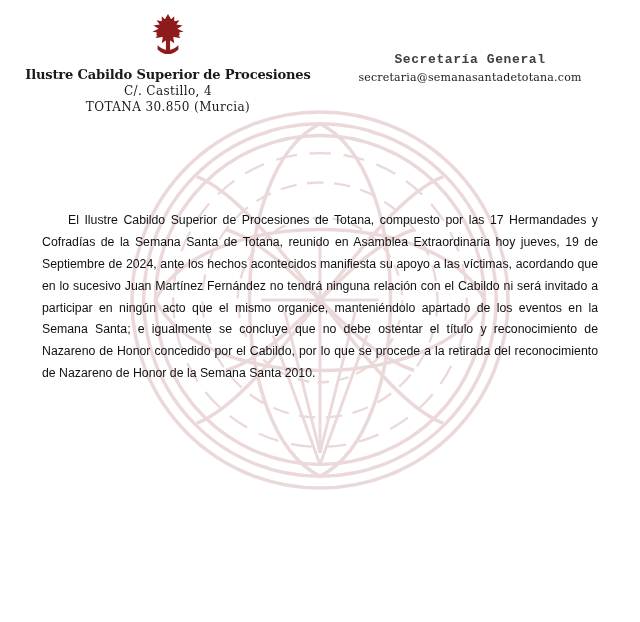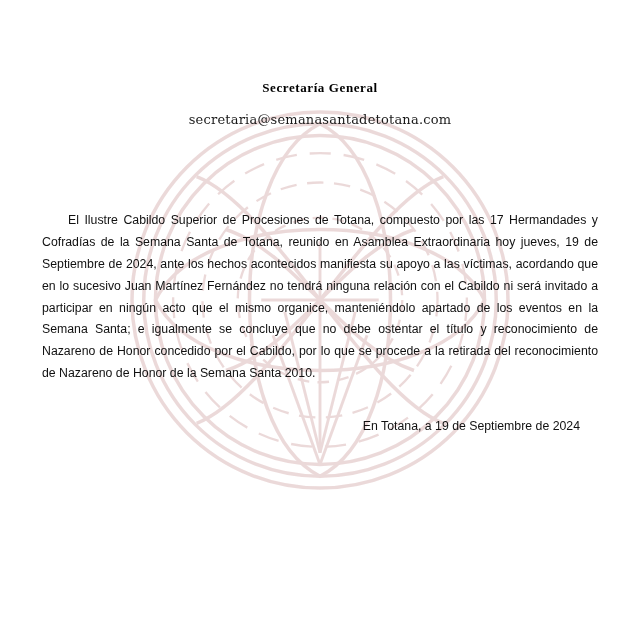--- a/index.html
+++ b/index.html
@@ -71,32 +71,31 @@
     color: #1a1a1a;
     margin-top: 2px;
     letter-spacing: 0.4px;
   }
   .header-right {
     flex: 1;
     text-align: center;
     padding-top: 44px;
   }
   .sec-title {
-    font-family: Liberation Serif, serif;
+    font-family: Liberation Mono, monospace;
     font-weight: bold;
     font-size: 13px;
-    color: #000000;
+    color: #404040;
     letter-spacing: 0.6px;
-    margin-top: 28px;
   }
   .sec-line {
     font-family: "DejaVu Serif", serif;
-    font-size: 13px;
+    font-size: 11px;
     color: #1a1a1a;
-    margin-top: 16px;
+    margin-top: 4px;
     letter-spacing: 0.2px;
   }
 
   
   .body-block {
     position: relative;
     z-index: 2;
     margin: 92px 42px 12px 42px;
   }
   .paragraph {
@@ -144,24 +143,38 @@
       </g>
       <g stroke="#8a1b1b" stroke-width="2" fill="none">
         <circle cx="200" cy="200" r="70" stroke-dasharray="10 7"></circle>
         <circle cx="200" cy="200" r="100" stroke-dasharray="14 9"></circle>
         <circle cx="200" cy="200" r="125" stroke-dasharray="18 11"></circle>
       </g>
     </svg>
   </div>
 
   <div class="header">
+    <div class="header-left">
+      <div class="crest">
+        <svg viewBox="0 0 100 100" xmlns="http://www.w3.org/2000/svg">
+          <g fill="#8e1b1b">
+            <path d="M50 4 L56 14 L62 8 L62 18 L72 16 L66 24 L78 26 L68 32 L80 38 L66 40 L74 50 L60 48 L62 60 L50 52 L38 60 L40 48 L26 50 L34 40 L20 38 L32 32 L22 26 L34 24 L28 16 L38 18 L38 8 L44 14 Z"></path>
+            <rect x="46" y="24" width="8" height="54" rx="2"></rect>
+            <rect x="28" y="38" width="44" height="8" rx="2"></rect>
+            <path d="M30 64 C42 76, 58 76, 70 64 L70 72 C58 84, 42 84, 30 72 Z"></path>
+          </g>
+        </svg>
+      </div>
+      <div class="org-name">Ilustre Cabildo Superior de Procesiones</div>
+      <div class="org-line">C/. Castillo, 4</div>
+      <div class="org-line">TOTANA 30.850 (Murcia)</div>
+    </div>
     <div class="header-right">
       <div class="sec-title">Secretaría General</div>
       <div class="sec-line">secretaria@semanasantadetotana.com</div>
     </div>
   </div>
 
   <div class="body-block">
     <div class="paragraph">El Ilustre Cabildo Superior de Procesiones de Totana, compuesto por las 17 Hermandades y Cofradías de la Semana Santa de Totana, reunido en Asamblea Extraordinaria hoy jueves, 19 de Septiembre de 2024, ante los hechos acontecidos manifiesta su apoyo a las víctimas, acordando que en lo sucesivo Juan Martínez Fernández no tendrá ninguna relación con el Cabildo ni será invitado a participar en ningún acto que el mismo organice, manteniéndolo apartado de los eventos en la Semana Santa; e igualmente se concluye que no debe ostentar el título y reconocimiento de Nazareno de Honor concedido por el Cabildo, por lo que se procede a la retirada del reconocimiento de Nazareno de Honor de la Semana Santa 2010.</div>
-    <div class="signline">En Totana, a 19 de Septiembre de 2024</div>
   </div>
 
 </div>
 
 </body></html>

